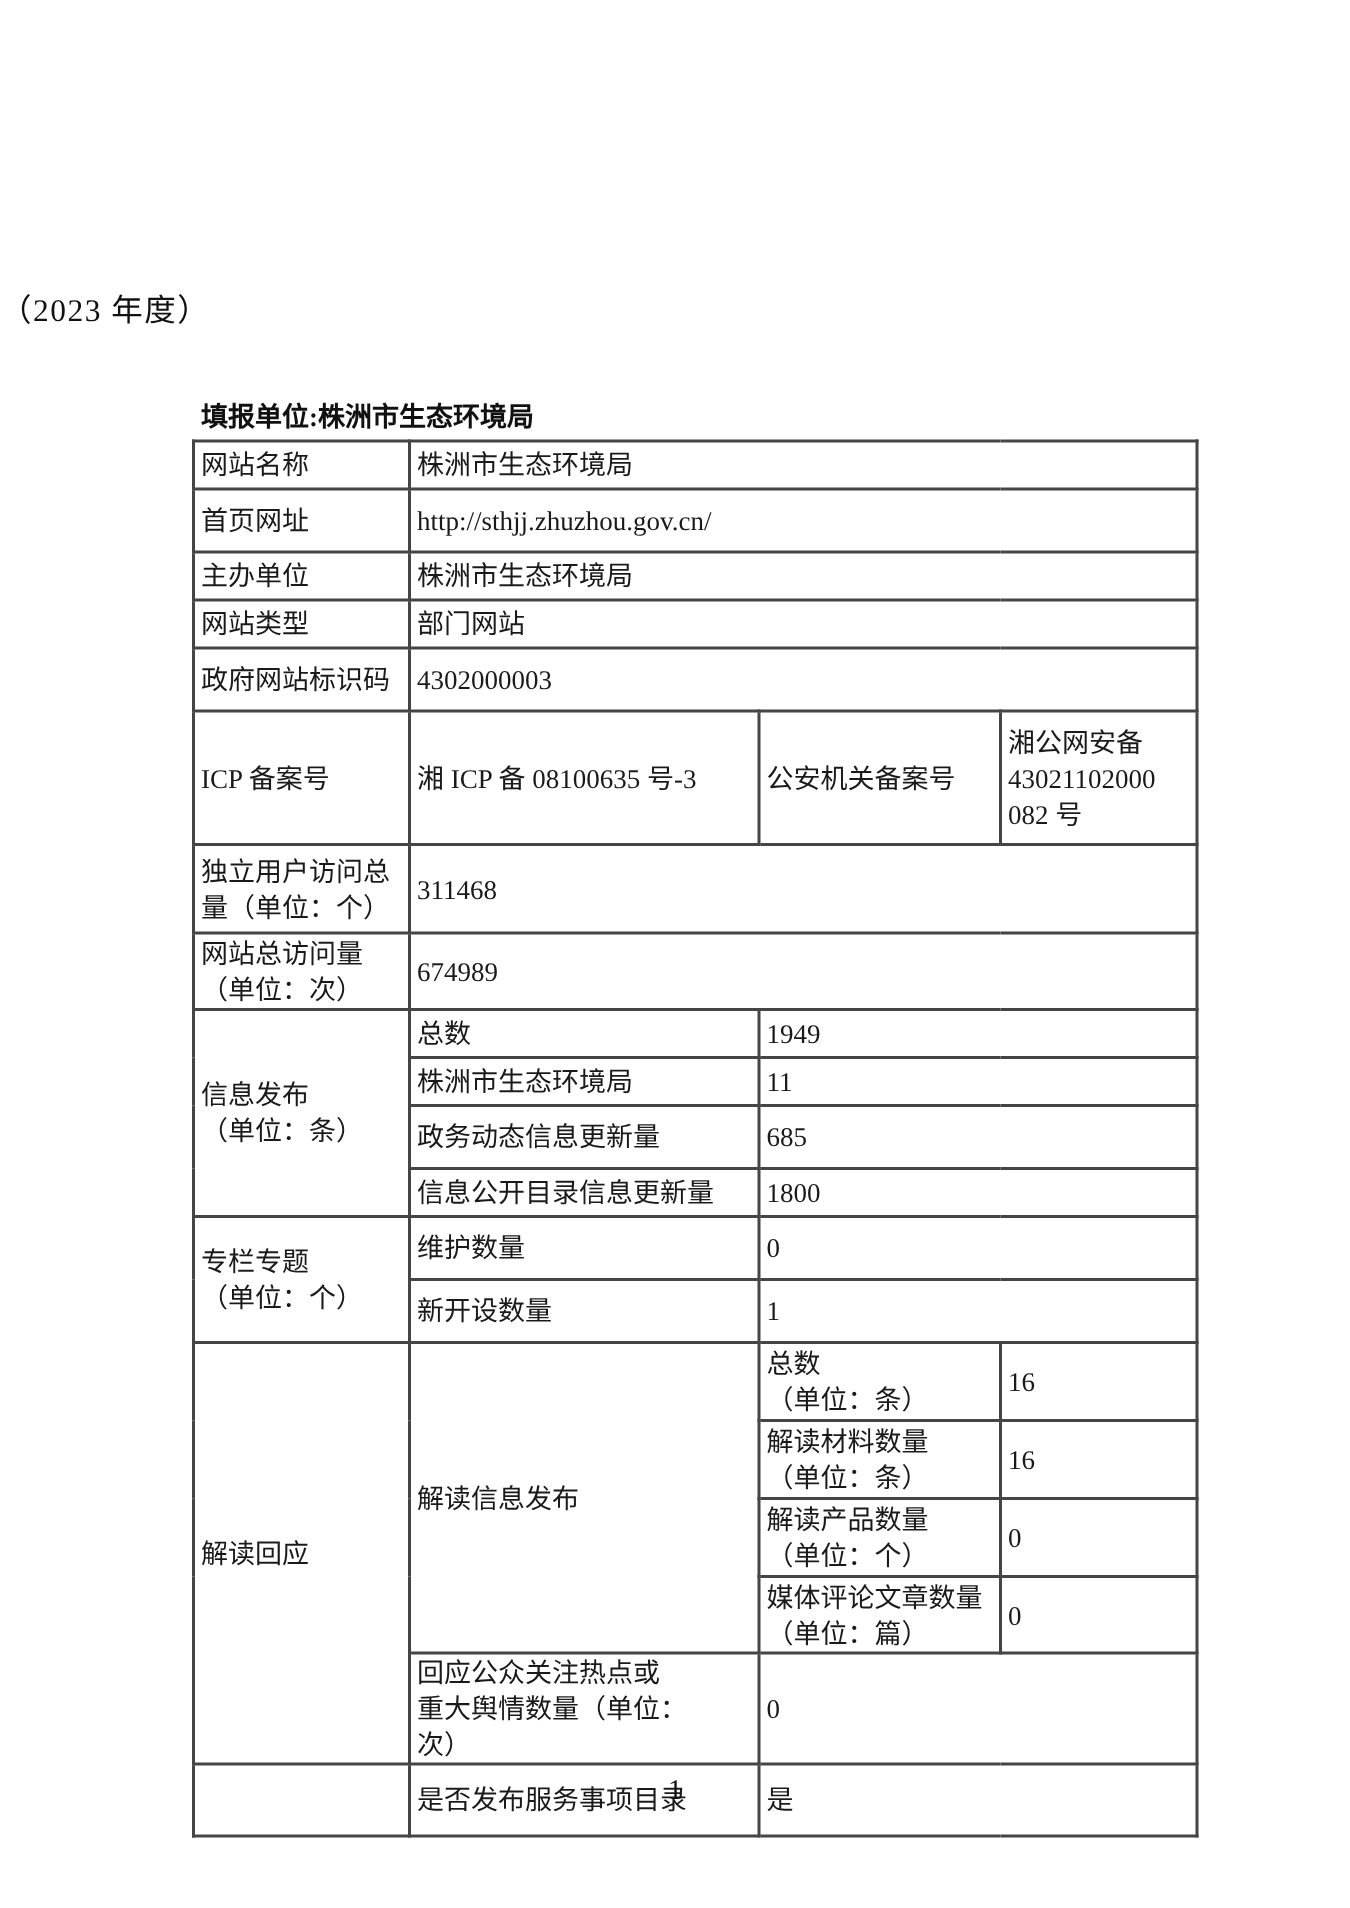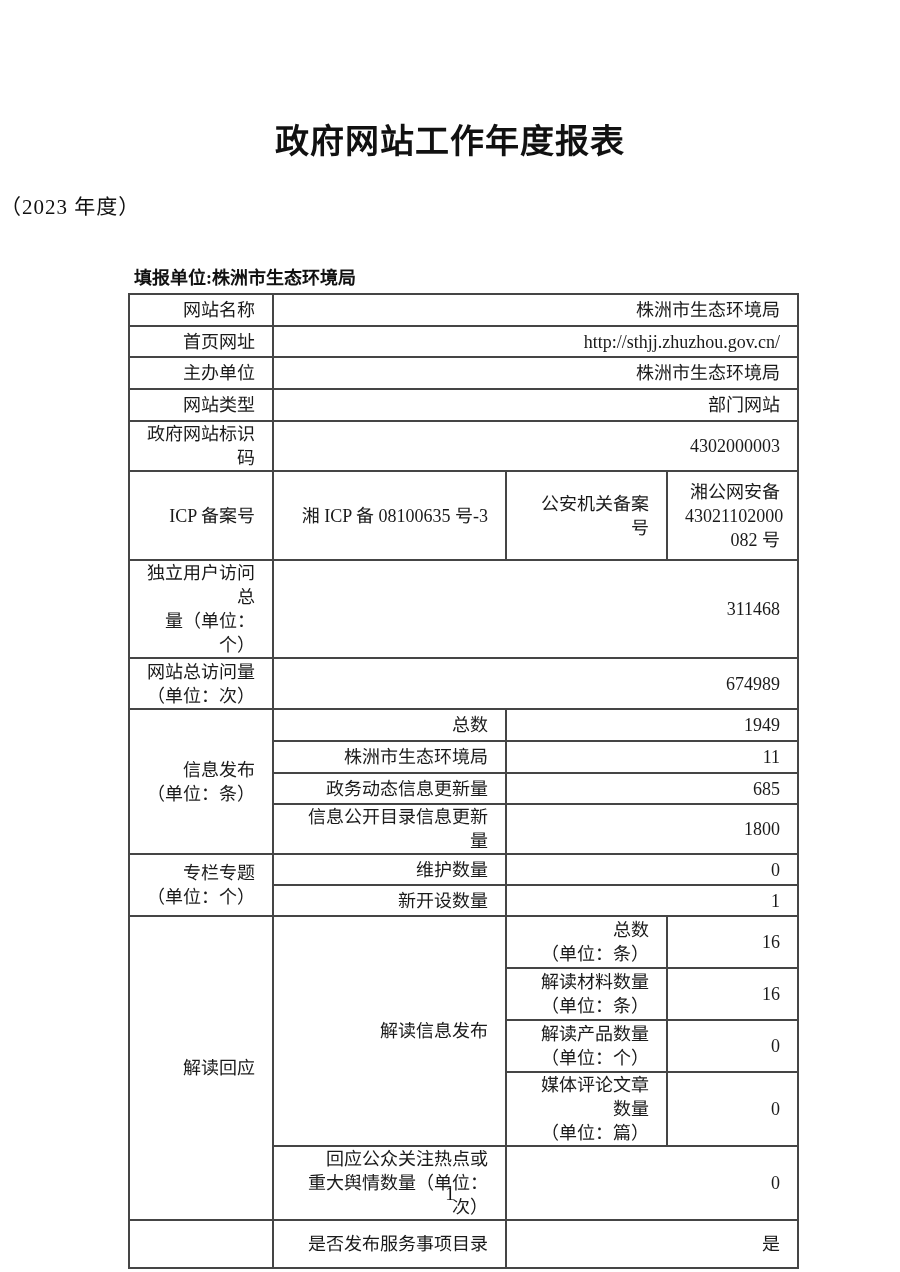--- a/index.html
+++ b/index.html
@@ -6,34 +6,33 @@
   .page{position:relative;width:900px;height:1272px;background:#ffffff;overflow:hidden;
         font-family:"Liberation Serif","DejaVu Serif",serif;color:#111;}
   .doc-title{position:absolute;top:114px;left:0;width:900px;text-align:center;
              font-family:"Liberation Sans","DejaVu Sans",sans-serif;
              font-weight:700;font-size:34px;letter-spacing:1px;}
   .doc-subtitle{position:absolute;top:190px;left:0;width:900px;text-align:left;
                 font-size:21px;letter-spacing:1px;}
   .report-unit{position:absolute;top:263px;left:134px;font-size:18px;font-weight:700;}
   table.report{position:absolute;top:293px;left:128px;width:669px;
                border-collapse:collapse;table-layout:fixed;}
-  table.report td{border:2px solid #454545;text-align:right;vertical-align:middle;
+  table.report td{border:2px solid #454545;text-align:left;vertical-align:middle;
                   font-size:18px;line-height:24px;white-space:pre-line;
-                  padding:0 17px;overflow:hidden;color:#1a1a1a;}
-  .rh32{height:32px}.rh31{height:31px}.rh89{height:89px}.rh54{height:59px}
+                  padding:0 4px;overflow:hidden;color:#1a1a1a;}
+  .rh32{height:32px}.rh31{height:42px}.rh89{height:89px}.rh54{height:59px}
   .rh51{height:51px}.rh52{height:52px}.rh72{height:72px}.rh42{height:48px}
   .page-number{position:absolute;top:1183px;left:0;width:900px;text-align:center;
                font-size:19px;}
 </style>
 </head>
 <body>
 
 <div class="page">
 
-  <div class="doc-title">政府网站工作年度报表</div>
   <div class="doc-subtitle">（2023 年度）</div>
   <div class="report-unit">填报单位:株洲市生态环境局</div>
 
   <table class="report">
     <colgroup>
       <col style="width:144px">
         <col style="width:233px">
         <col style="width:161px">
         <col style="width:131px">
     </colgroup>

